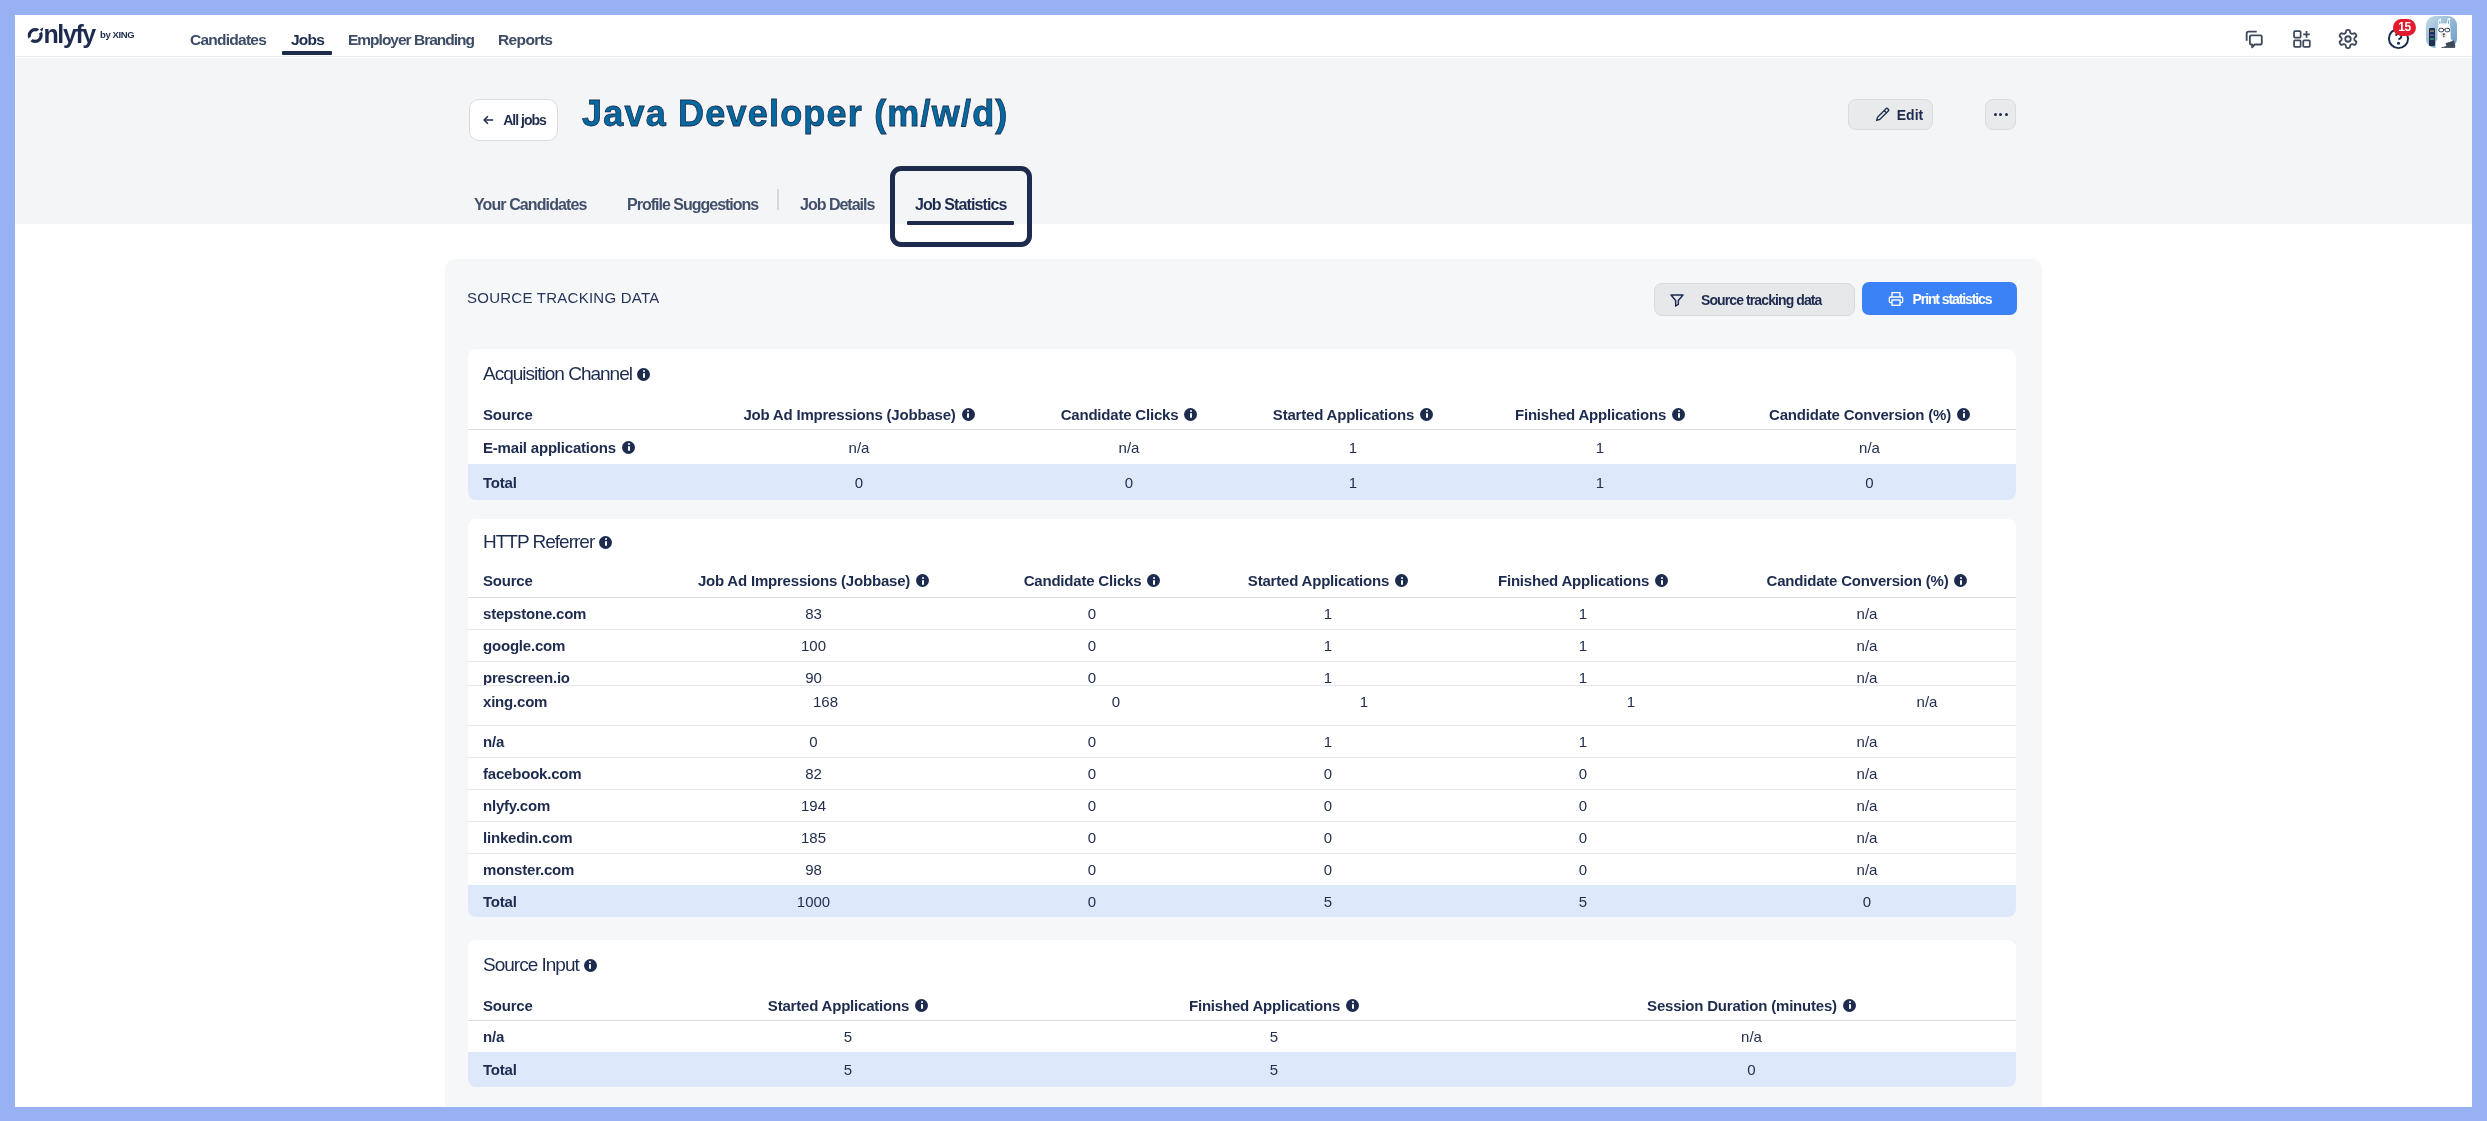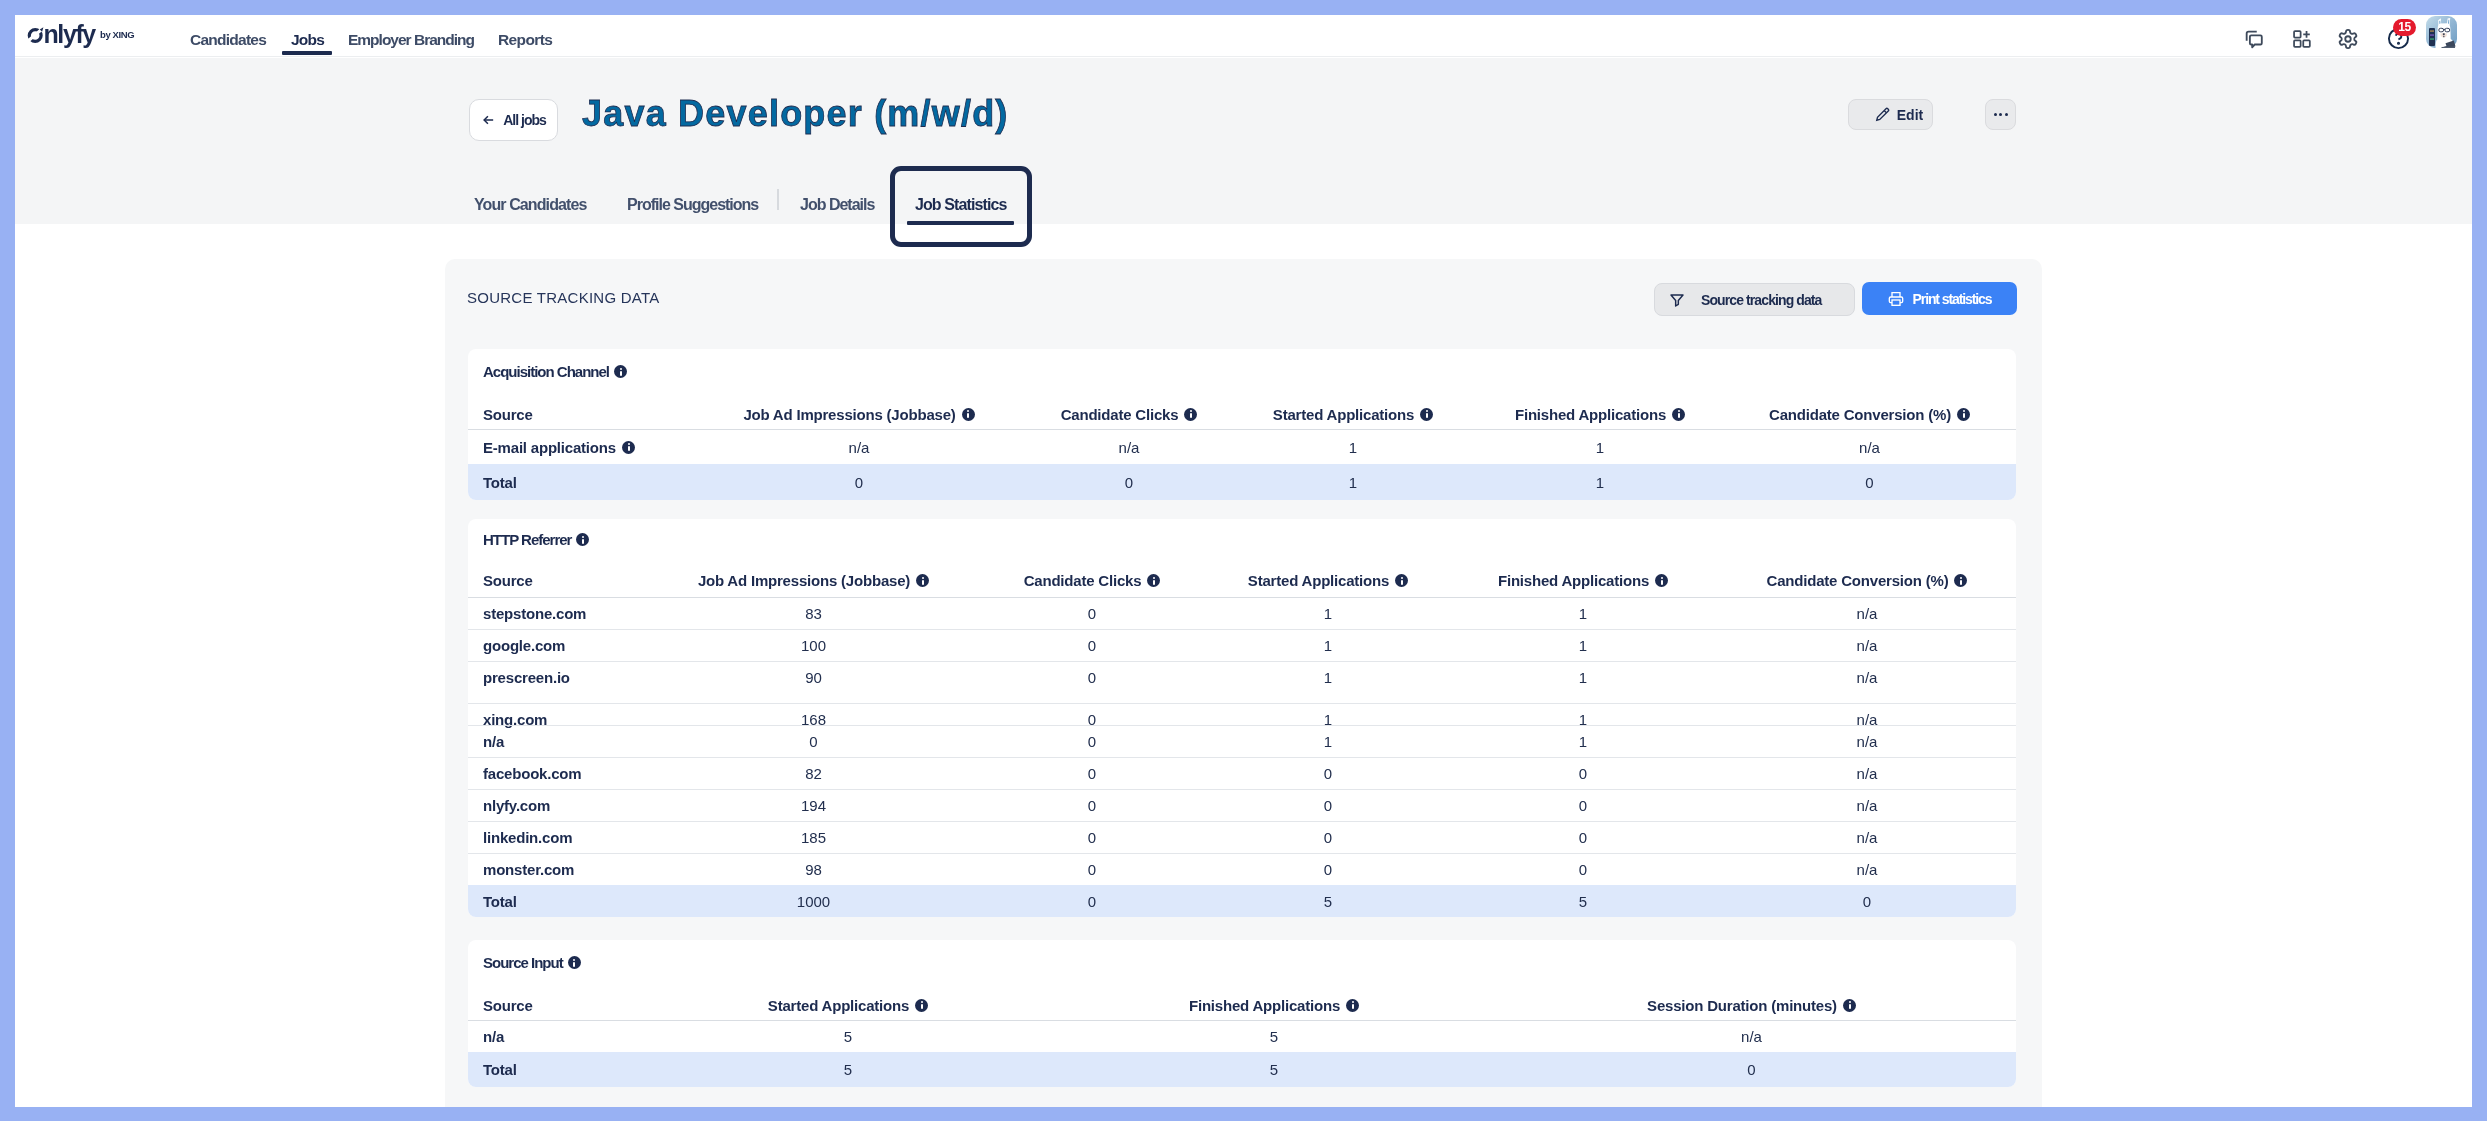--- a/index.html
+++ b/index.html
@@ -38,21 +38,21 @@
   
   #card { position:absolute; left:430px; top:244px; width:1597px; height:848px; background:#f6f7f8; border-radius:10px 10px 0 0; }
   #stitle { position:absolute; left:452px; top:274px; font-size:15px; font-weight:500; color:#26355a; letter-spacing:0.25px; }
   #srcbtn { position:absolute; left:1639px; top:268px; width:201px; height:33px; background:#e7e8ea; border:1px solid #d8dade; border-radius:8px;
     display:flex; align-items:center; justify-content:flex-start; padding-left:14px; gap:16px; font-size:14px; font-weight:700; color:#1d2b4f; letter-spacing:-0.9px; }
   #prtbtn { position:absolute; left:1847px; top:267px; width:155px; height:33px; background:#3b82f6; border-radius:7px;
     display:flex; align-items:center; justify-content:center; gap:9px; font-size:14px; font-weight:700; color:#fff; letter-spacing:-1.1px; }
 
   .icard { position:absolute; left:453px; width:1548px; background:#fff; border-radius:8px; }
   .ct { position:absolute; left:15px; display:flex; align-items:center; gap:5px;
-    font-size:15px; font-weight:700; color:#1d2b4f; letter-spacing:-1px; }
+    font-size:19px; font-weight:400; color:#1d2b4f; letter-spacing:-1px; }
   .grid1 { display:grid; grid-template-columns:221px 340px 200px 248px 246px 293px; }
   .grid2 { display:grid; grid-template-columns:183px 325px 232px 240px 270px 298px; }
   .grid3 { display:grid; grid-template-columns:167px 426px 426px 529px; }
   .trow { position:absolute; left:0; width:100%; align-items:center; }
   .trow > div { text-align:center; font-size:15px; color:#222f4e; }
   .trow > div:first-child { text-align:left; padding-left:15px; font-weight:700; color:#1d2b4f; letter-spacing:-0.2px; }
   .thead > div { font-weight:700; color:#1d2b4f; font-size:15px; letter-spacing:-0.2px; }
   .hsep { border-top:1px solid #d9dde2; }
   .rsep { border-top:1px solid #e3e6ea; }
   .tot { background:#dde8fb; border-radius:0 0 8px 8px; }
@@ -239,21 +239,21 @@
         <div>n/a</div>
       </div>
     <div class="trow grid2 rsep" style="top:142px;height:32px;">
         <div>prescreen.io</div>
         <div>90</div>
         <div>0</div>
         <div>1</div>
         <div>1</div>
         <div>n/a</div>
       </div>
-    <div class="trow grid2 rsep" style="top:184px;height:32px;">
+    <div class="trow grid2 rsep" style="top:166px;height:32px;gap:12px;">
         <div>xing.com</div>
         <div>168</div>
         <div>0</div>
         <div>1</div>
         <div>1</div>
         <div>n/a</div>
       </div>
     <div class="trow grid2 rsep" style="top:206px;height:32px;">
         <div>n/a</div>
         <div>0</div>

